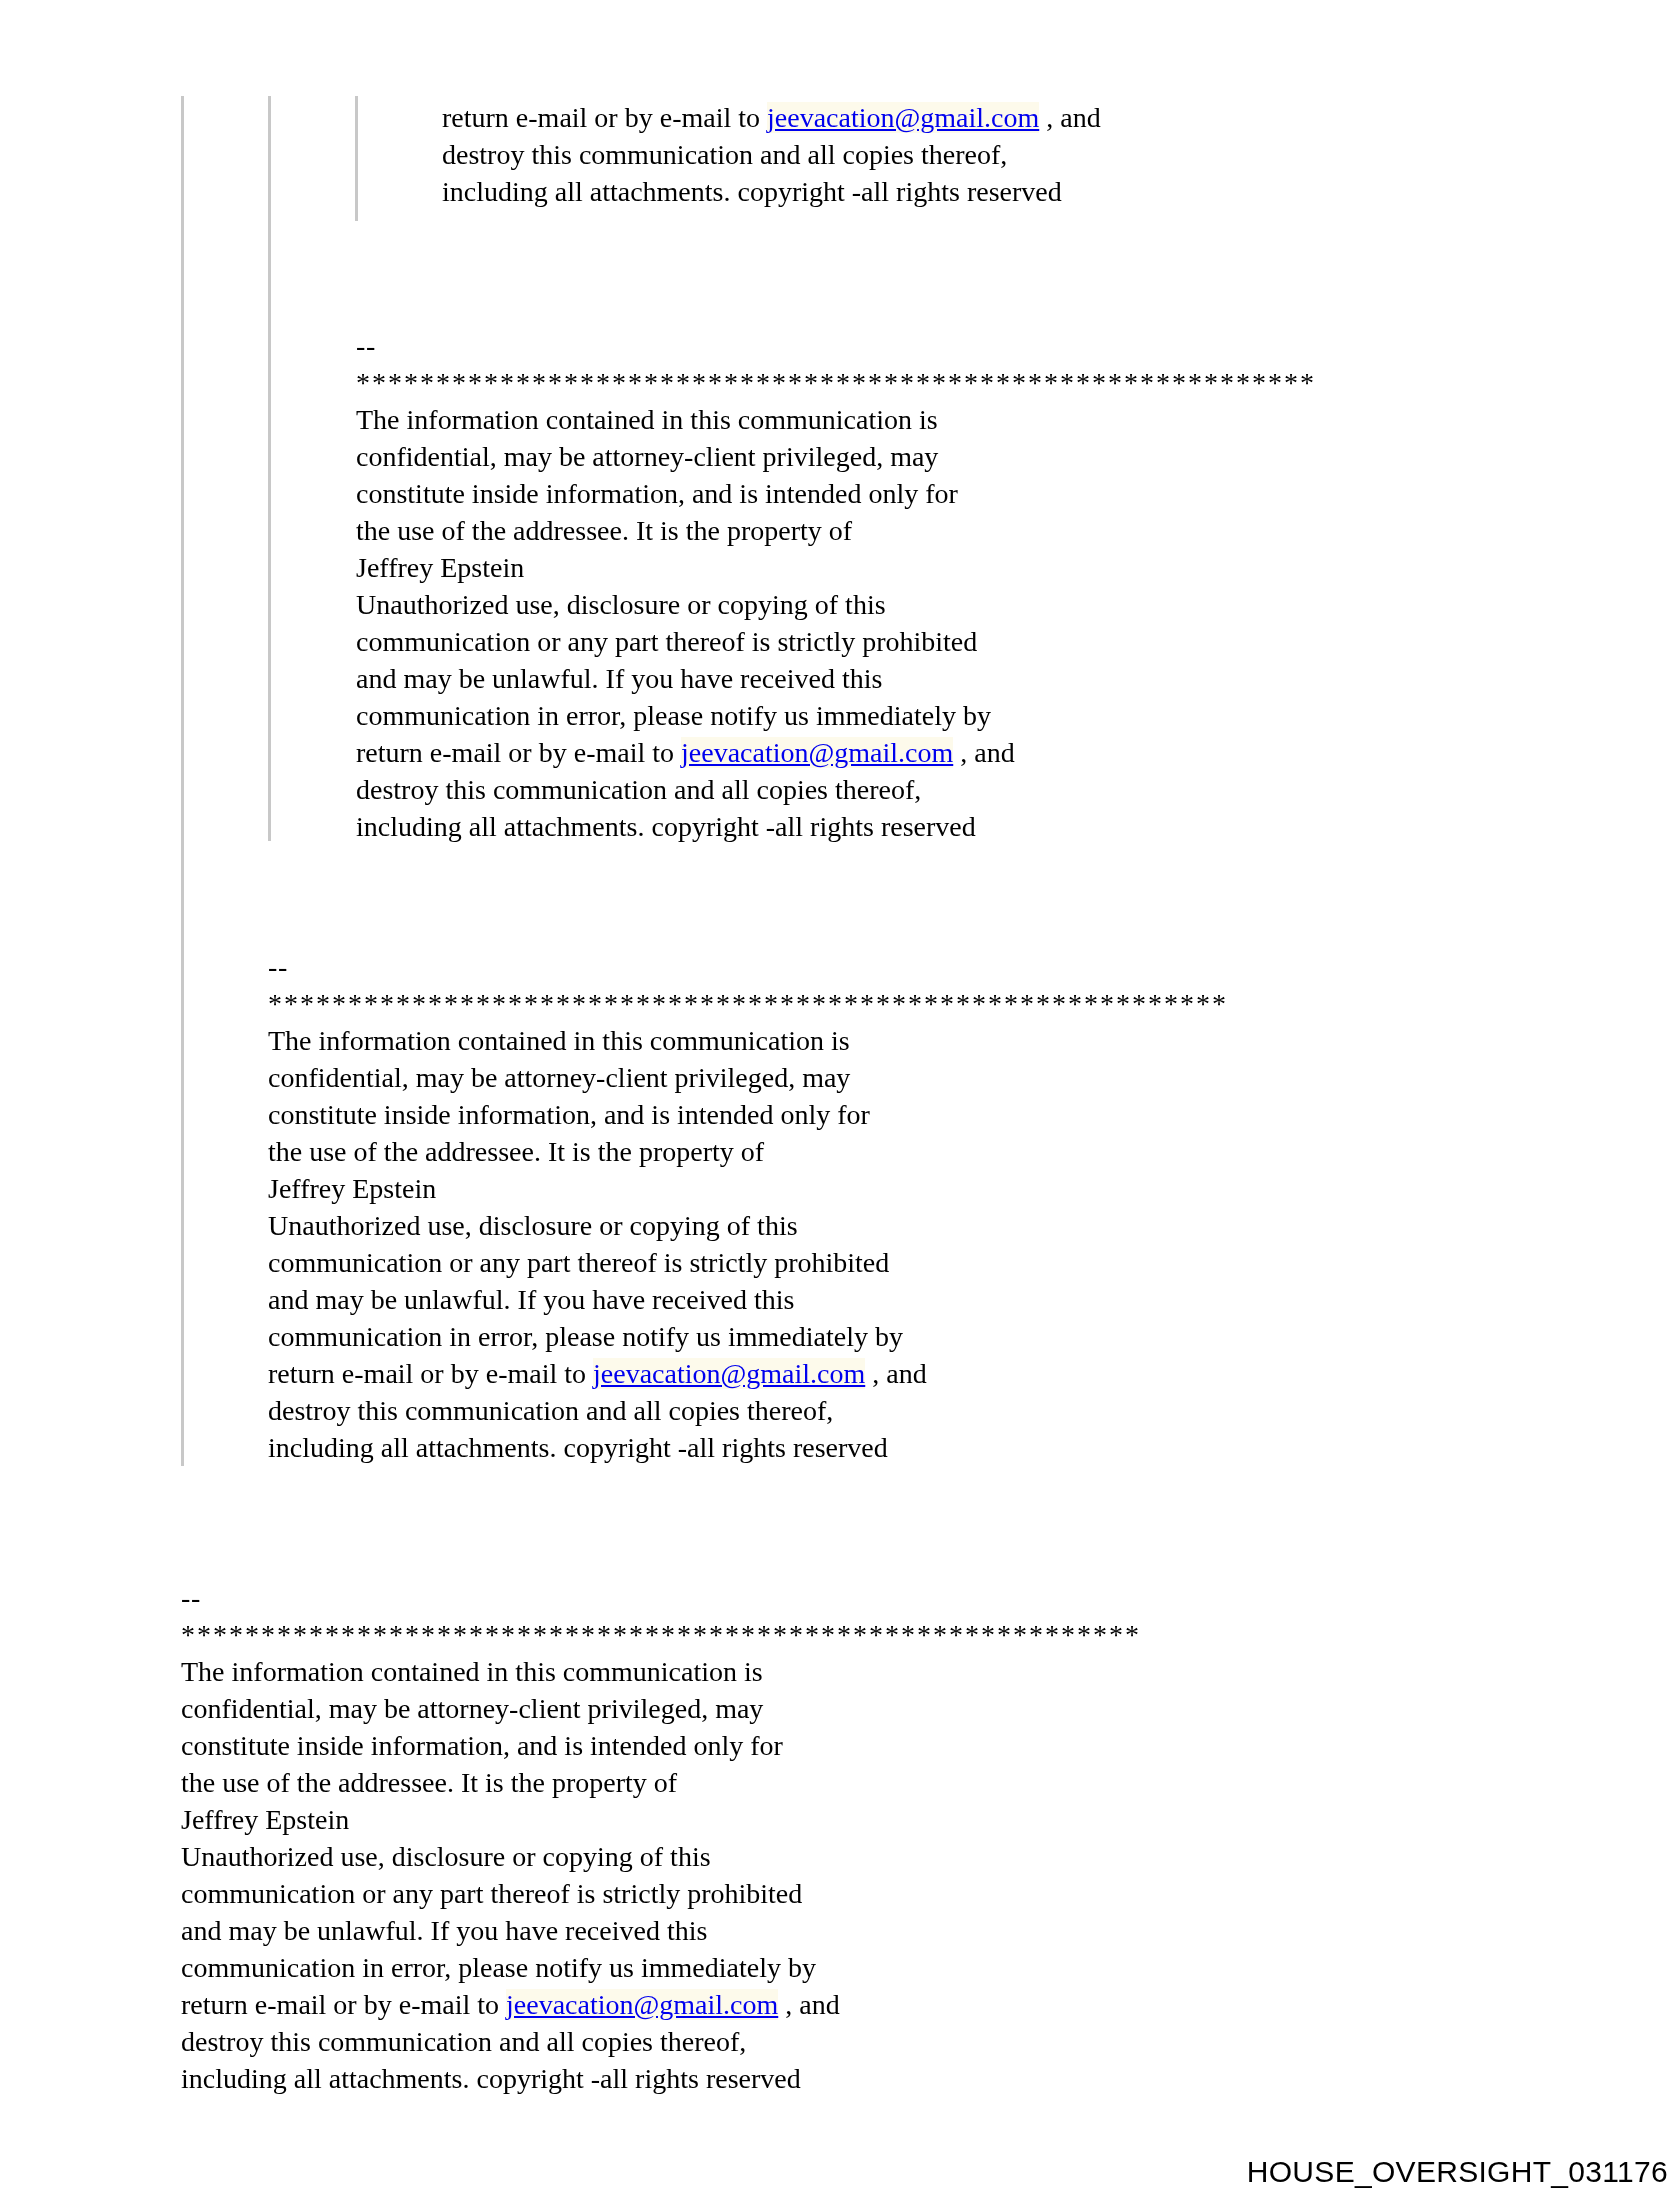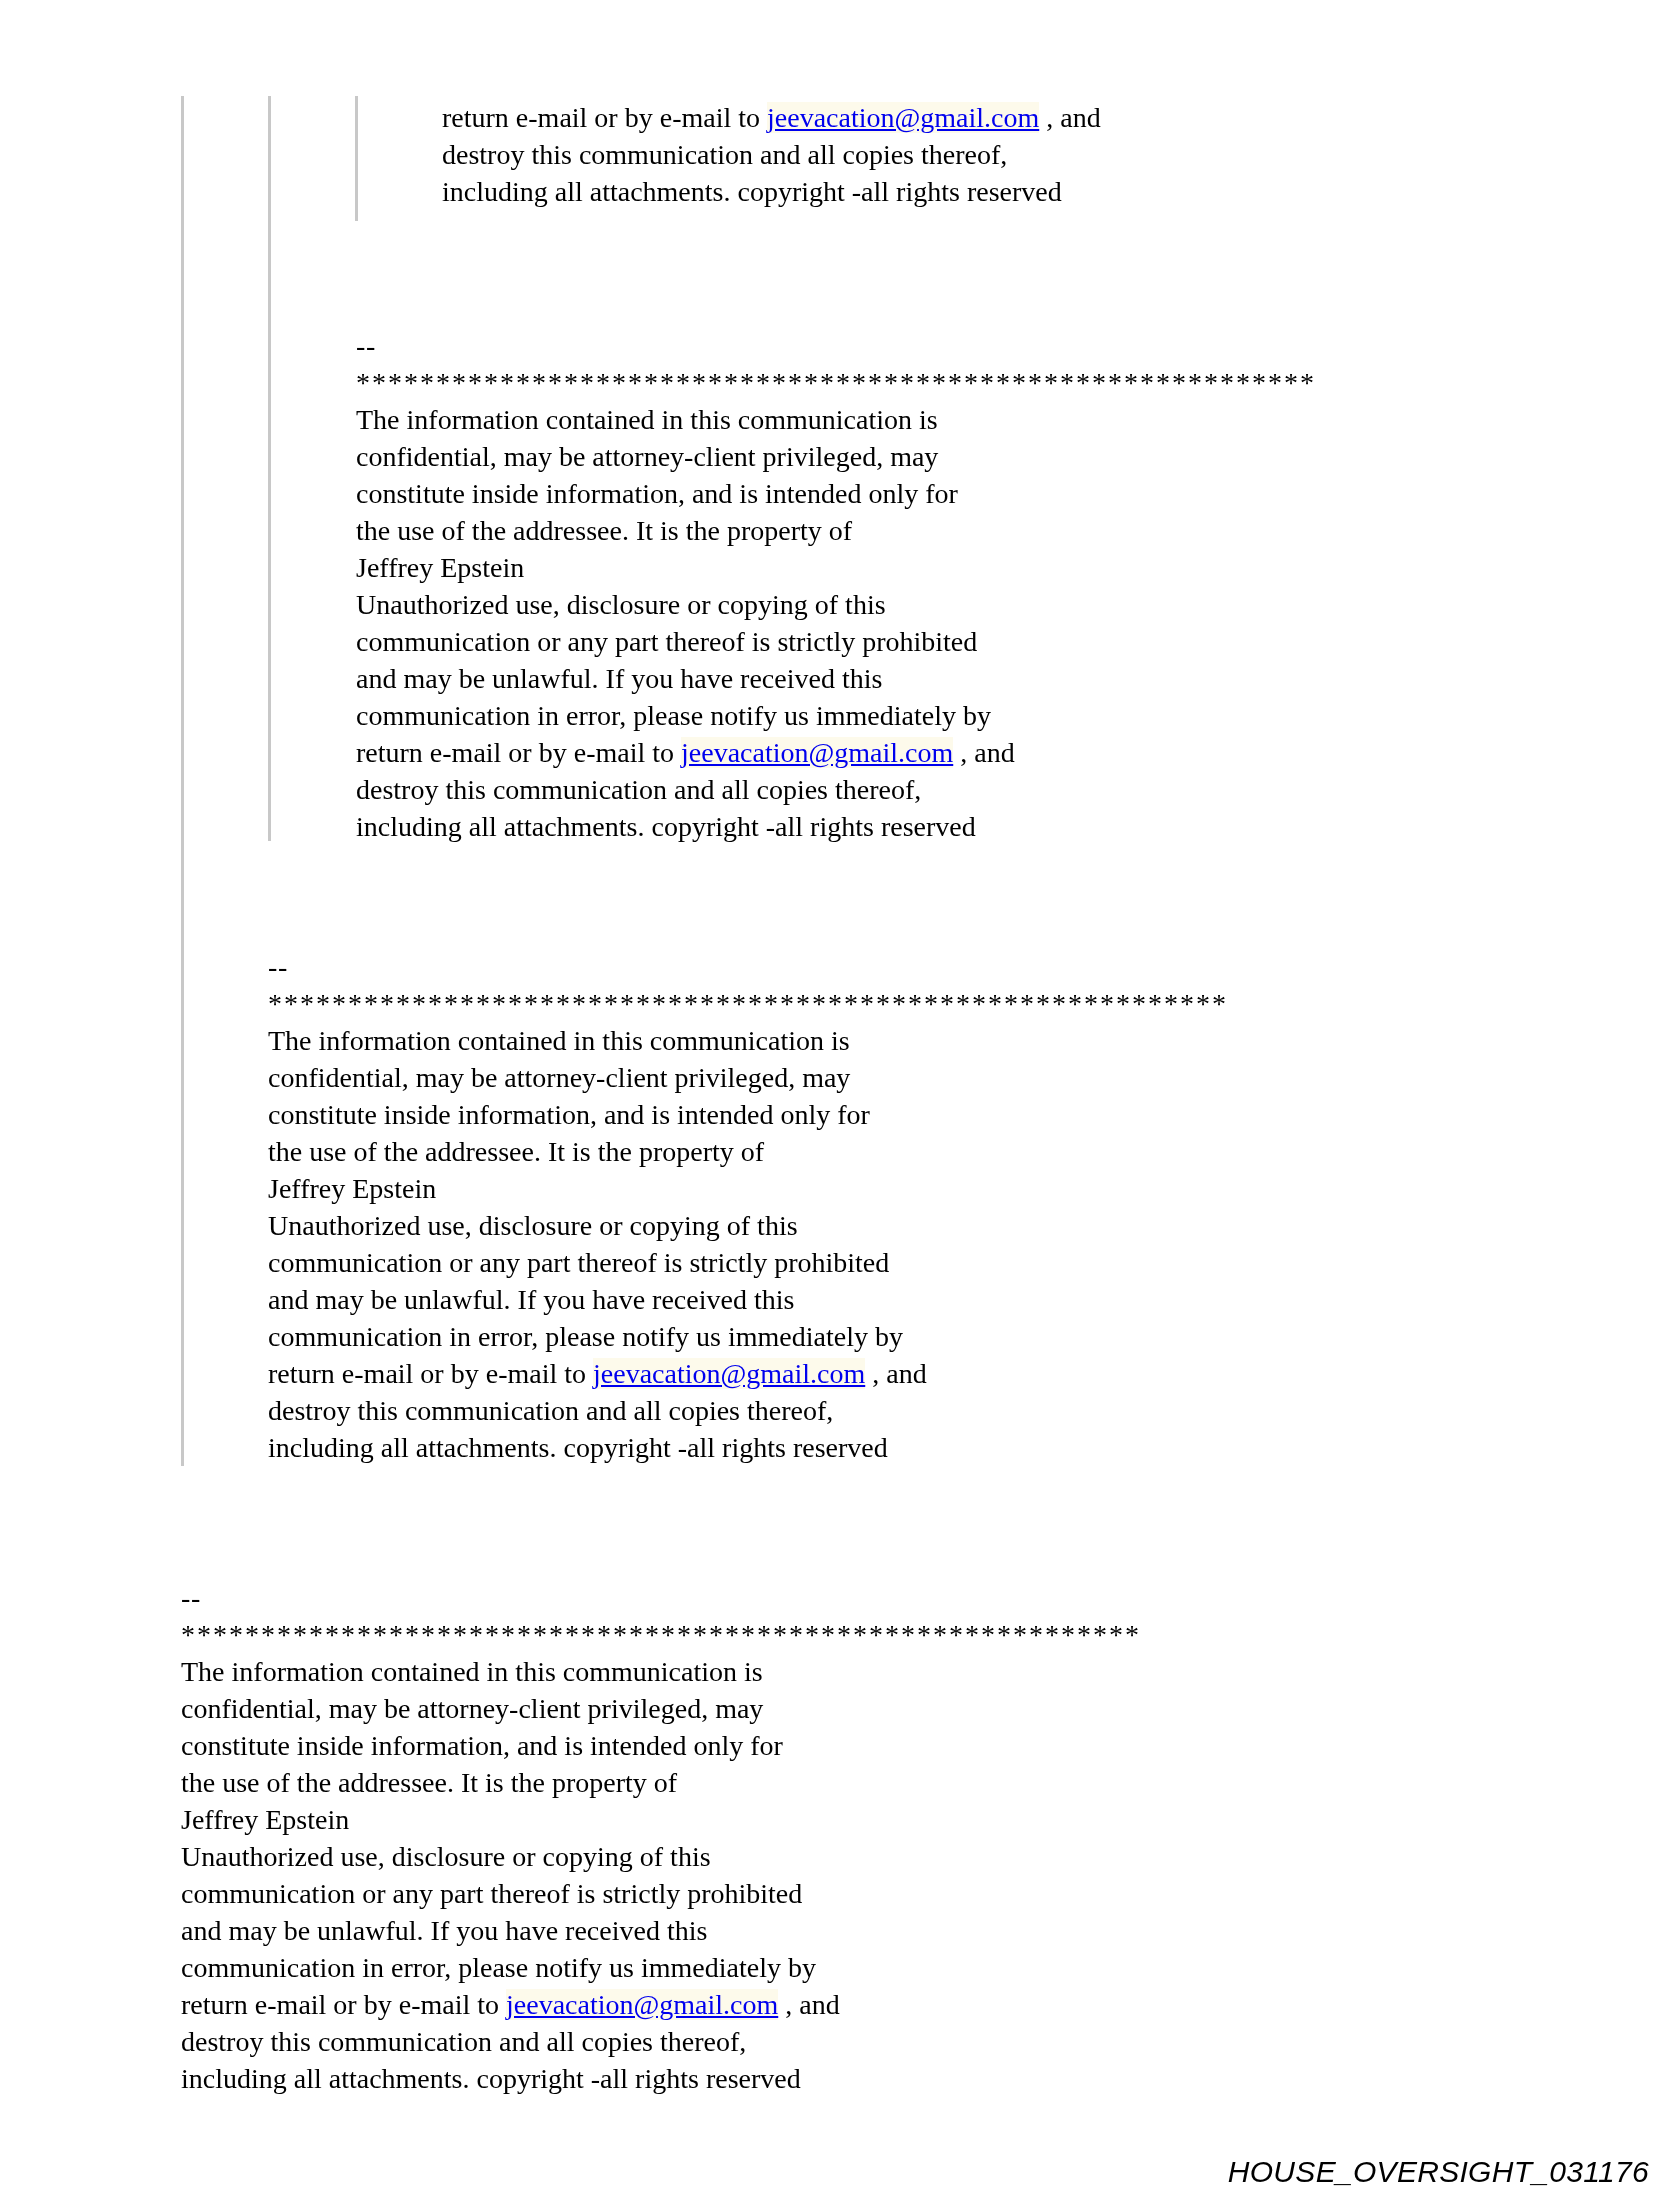--- a/index.html
+++ b/index.html
@@ -38,27 +38,26 @@
     color: var(--link-color, #0000ee);
     text-decoration: underline;
     background: var(--link-bg, #fdfaeb);
     cursor: pointer;
     margin-top: 11px;
   }
 
   .bates {
     position: absolute;
     top: 2157px;
-    right: 20px;
+    right: 1px;
     font-family: "Liberation Sans", sans-serif;
     font-size: 30px;
     line-height: 1;
     letter-spacing: 0.3px;
     color: var(--text-color, #000000);
-    font-style: italic;
   }
 </style>
 </head>
 <body>
 
 <div class="page">
   <div id="quote-bars">
       <div class="quote-bar" style="left: 181px; top: 96px; height: 1370px;"></div>
       <div class="quote-bar" style="left: 268px; top: 96px; height: 745px;"></div>
       <div class="quote-bar" style="left: 355px; top: 96px; height: 125px;"></div>

